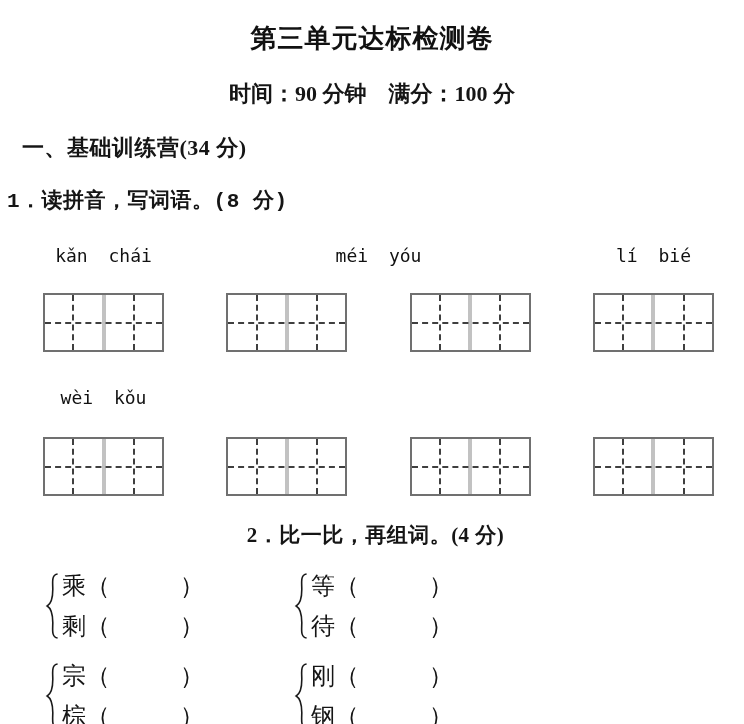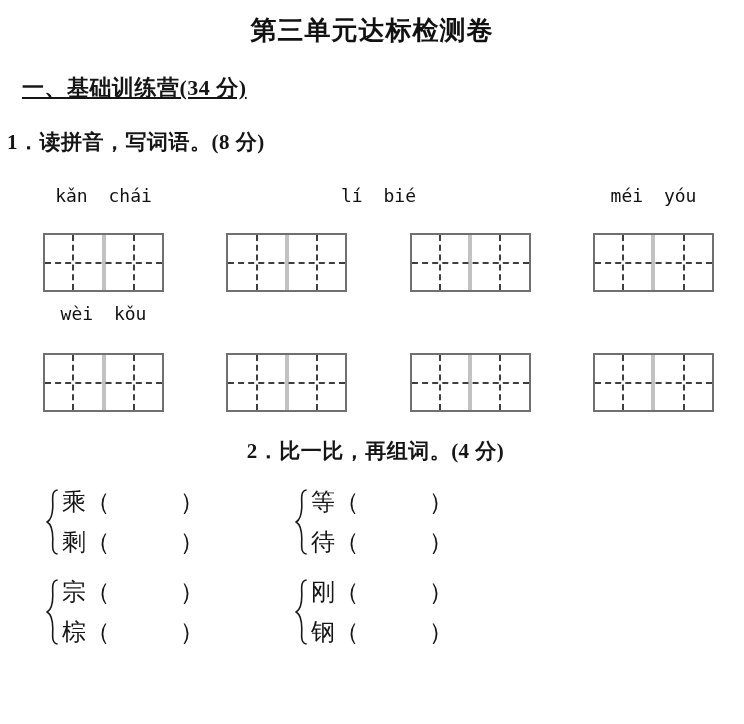--- a/index.html
+++ b/index.html
@@ -3,49 +3,48 @@
 <meta charset="utf-8">
 <style>
   * { margin:0; padding:0; box-sizing:border-box; }
   html,body { background:#ffffff; }
   .page {
     position:relative; width:744px; height:724px; background:#ffffff;
     overflow:hidden; color:#1a1a1a;
     font-family:"Liberation Serif","DejaVu Serif",serif;
   }
   .title {
-    margin-top:12px; text-align:center;
+    margin-top:20px; text-align:center;
     font-family:"DejaVu Sans","Liberation Sans",sans-serif;
     font-weight:bold; font-size:26px; line-height:36px; letter-spacing:1px;
     color:#111;
   }
   .meta {
     margin-top:24px; text-align:center;
     font-weight:bold; font-size:22px; line-height:28px; color:#151515;
   }
   .section-title {
     margin:25px 0 0 22px;
     font-weight:bold; font-size:22px; line-height:30px; color:#151515;
     letter-spacing:0.5px;
-    text-decoration:underline;
   }
   .q-label {
     margin-left:7px;
     font-weight:bold; font-size:21px; line-height:30px; color:#151515;
     letter-spacing:0.5px;
   }
-  .q1-label { margin-top:24px; }
+  .q1-label { margin-top:24px;font-family:Liberation Mono, monospace; }
   .q2-label { margin-top:24px;text-align:center; }
 
   .pinyin-row {
     margin-left:43px; width:671px; height:26px;
     display:flex; justify-content:space-between;align-items:center;
   }
   .pinyin-row.first { margin-top:26px; }
-  .pinyin-row.second { margin-top:9px; }
+  .pinyin-row.second { margin-top:33px; }
   .pinyin-cell {
     width:121px; text-align:center;
     font-family:"DejaVu Sans Mono","Liberation Mono",monospace;
     font-size:18px; line-height:26px; color:#111;
     word-spacing:10px; white-space:nowrap;
   }
 
   .grid-row {
     margin-left:43px; width:671px;
     display:flex; justify-content:space-between;
@@ -78,29 +77,30 @@
   .hanzi { font-size:24px; color:#151515; }
   .paren { font-size:24px; color:#151515; }
   .blank { display:inline-block; width:70px; height:1px; }
 </style>
 </head>
 <body>
 
 <div class="page">
 
   <div class="title">第三单元达标检测卷</div>
+  <div class="meta">时间：90 分钟　满分：100 分</div>
 
   <div class="section-title">一、基础训练营(34 分)</div>
 
   <div class="q-label q1-label">1．读拼音，写词语。(8 分)</div>
 
   <div class="pinyin-row first">
     <div class="pinyin-cell">kǎn chái</div>
+    <div class="pinyin-cell">méi yóu</div>
     <div class="pinyin-cell">lí bié</div>
-    <div class="pinyin-cell">méi yóu</div>
   </div>
 
   <div class="grid-row first">
     <div class="gridbox">
       <div class="gcell"></div>
       <div class="gcell second"></div>
     </div>
     <div class="gridbox">
       <div class="gcell"></div>
       <div class="gcell second"></div>

